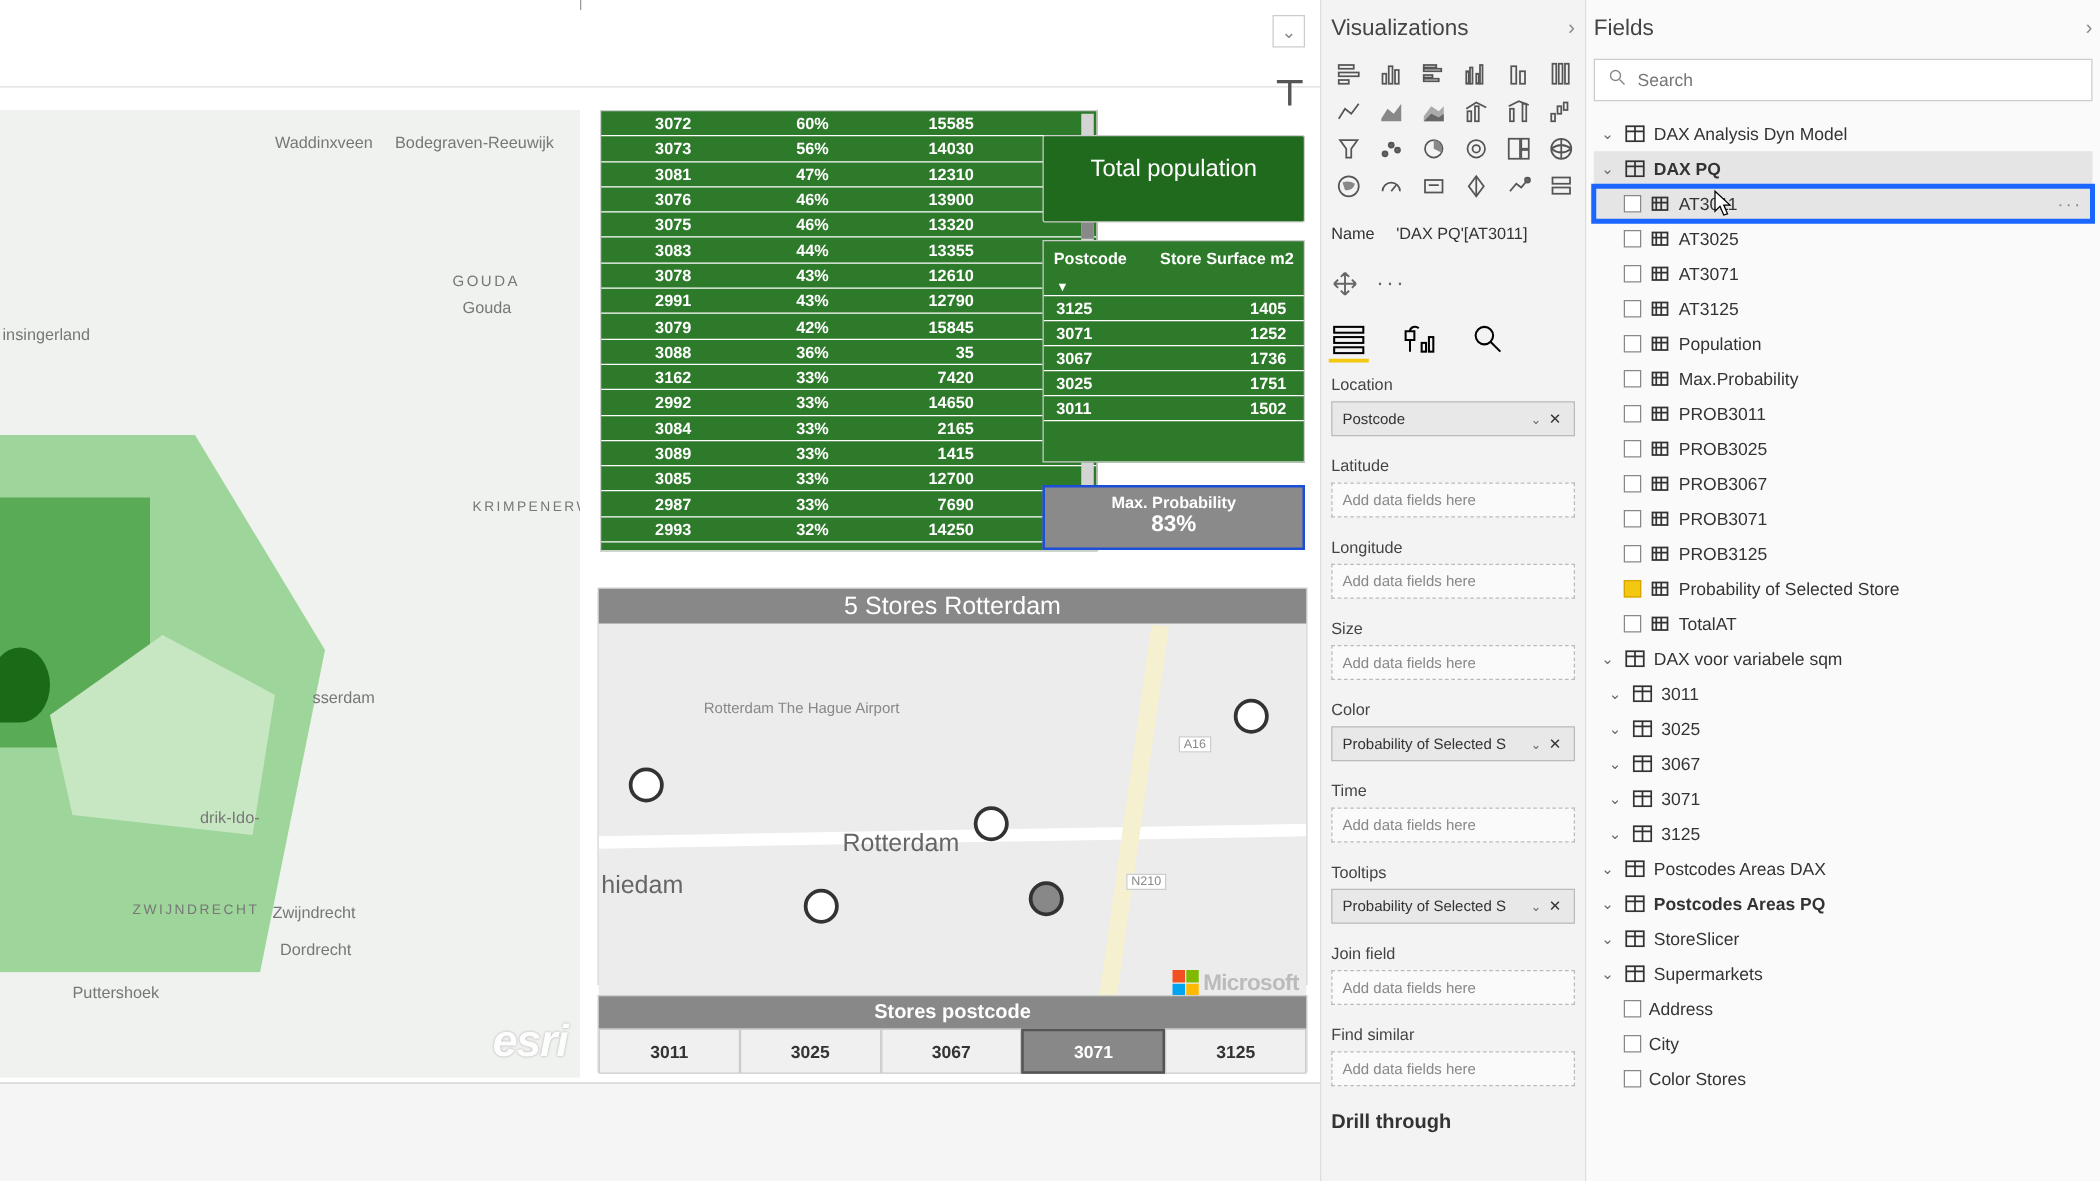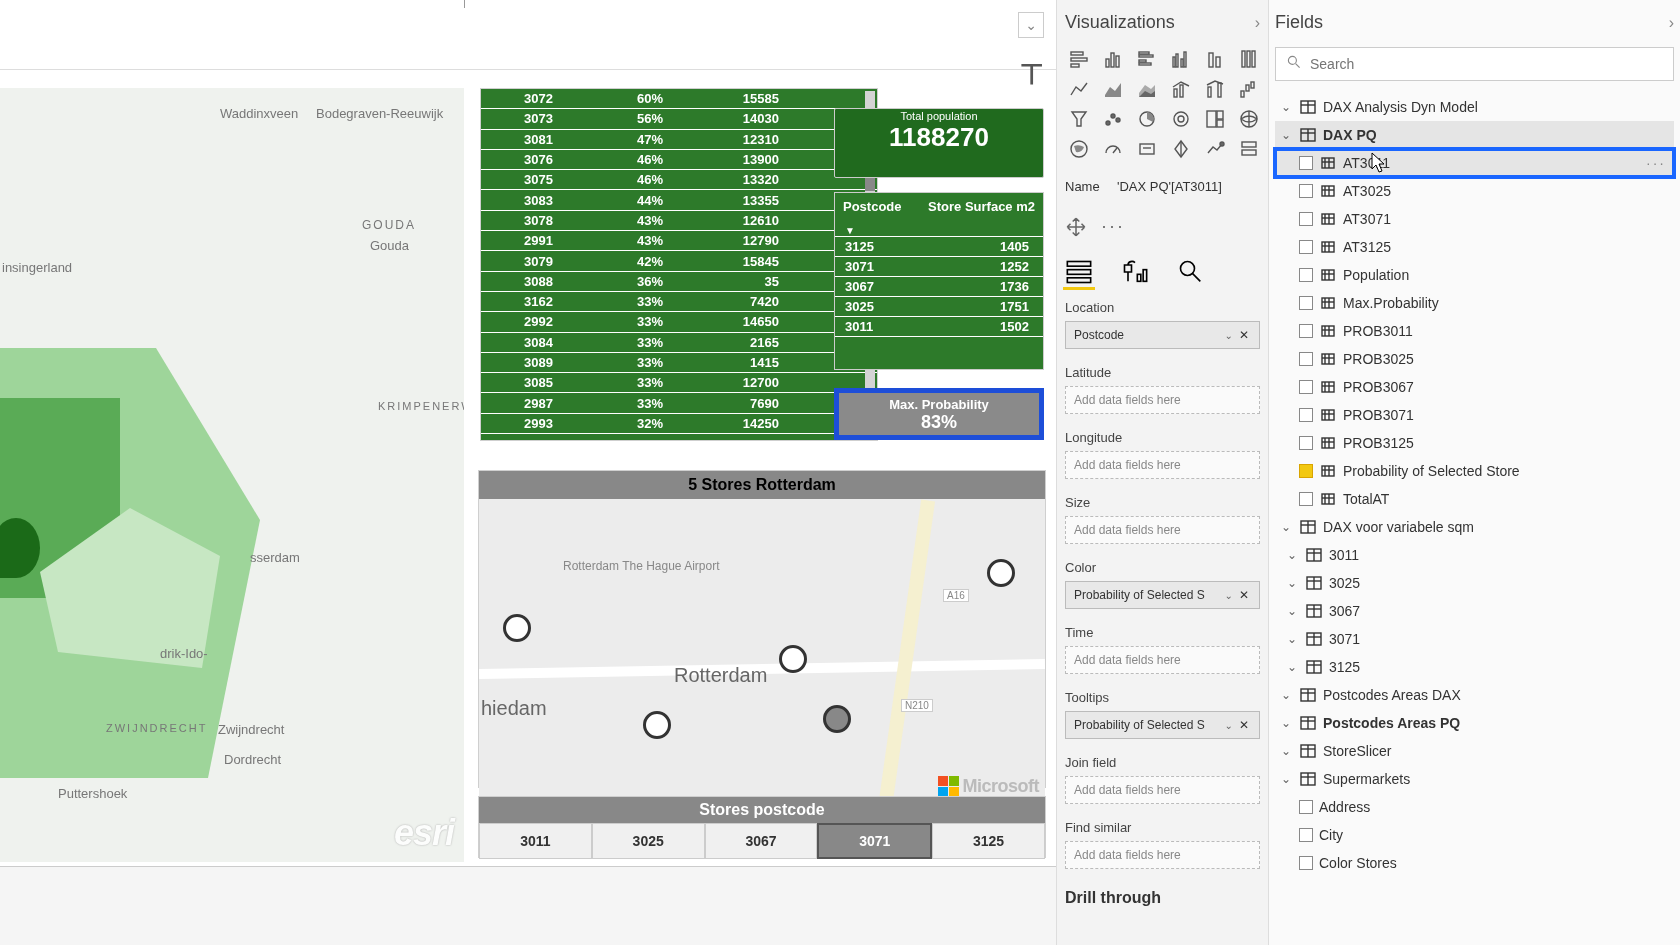--- a/index.html
+++ b/index.html
@@ -21,41 +21,41 @@
 .green-table { position: absolute; left: 480px; top: 88px; width: 398px; height: 353px; border: 1px solid #cfcfcf; background: #2d7a2a; }
 .green-table .thumb { position: absolute; right: 2px; top: 2px; width: 10px; height: 340px; background: #d4d4d4; }
 .green-table .thumb::after { content: ""; position: absolute; top: 50px; left: 0; width: 10px; height: 50px; background: #888; }
 .gt-row { display: flex; height: 20.3px; border-bottom: 1px solid #fff; font-size: 13px; color: #fff; font-weight: 600; align-items: center; }
 .gt-row span:nth-child(1){ width: 90px; text-align: right; padding-right: 18px; }
 .gt-row span:nth-child(2){ width: 110px; text-align: right; padding-right: 18px; }
 .gt-row span:nth-child(3){ width: 110px; text-align: right; padding-right: 12px; }
 
 
 .card { position: absolute; left: 834px; top: 108px; width: 210px; height: 70px; background: #206a1e; color: #fff; text-align: center; border: 1px solid #ccc; border-radius: 2px; }
-.card .lbl { font-size: 11px; padding-top: 1px; }
+.card .lbl { font-size: 19px; padding-top: 16px; }
 .card .val { font-size: 26px; font-weight: 600; }
 
 
 .pst { position: absolute; left: 834px; top: 192px; width: 210px; height: 178px; background: #2d7a2a; border: 1px solid #ccc; }
 .pst .hdr { display: flex; height: 44px; font-size: 13px; color: #fff; font-weight: 600; border-bottom: 1px solid #fff; }
 .pst .hdr div:nth-child(1){ width: 85px; padding: 6px 4px 0 8px; }
 .pst .hdr div:nth-child(2){ flex: 1; text-align: right; padding: 6px 8px 0 0; }
 .pst .sort-ind { position: absolute; left: 10px; top: 32px; color: #fff; font-size: 10px; }
 .pst .row { display: flex; height: 20px; border-bottom: 1px solid #fff; font-size: 13px; color: #fff; font-weight: 600; align-items: center; }
 .pst .row span:nth-child(1){ width: 85px; padding-left: 10px; }
 .pst .row span:nth-child(2){ flex:1; text-align: right; padding-right: 14px; }
 
 
-.maxp { position: absolute; left: 834px; top: 388px; width: 210px; height: 52px; background: #8a8a8a; color: #fff; text-align: center; border: 5px solid #1d4ed8; }
+.maxp { position: absolute; left: 834px; top: 388px; width: 210px; height: 52px; background: #8a8a8a; color: #fff; text-align: center; border: 2px solid #1d4ed8; }
 .maxp .lbl { font-size: 13px; padding-top: 4px; font-weight: 600; }
 .maxp .val { font-size: 18px; font-weight: 700; }
 
 
 .rmap-wrap { position: absolute; left: 478px; top: 470px; width: 568px; height: 318px; border: 1px solid #cfcfcf; background: #fff; }
-.rmap-title { height: 28px; background: #888; color: #000000; text-align: center; font-size: 16px; font-weight: 700; line-height: 28px; }
+.rmap-title { height: 28px; background: #888; color: #ffffff; text-align: center; font-size: 20px; font-weight: 400; line-height: 28px; }
 .rmap { position: relative; width: 100%; height: 318px; background: #ececec; overflow: hidden; }
 .rmap .road { position: absolute; background: #fff; }
 .rmap .lab { position: absolute; font-size: 12px; color: #888; }
 .rmap .city { position: absolute; font-size: 20px; color: #666; font-weight: 500; }
 .rmap .marker { position: absolute; width: 28px; height: 28px; border: 3px solid #333; border-radius: 50%; background: #fff; }
 .rmap .marker.sel { background: #888; }
 .rmap .attrib { position: absolute; right: 6px; bottom: 4px; font-size: 11px; color: #666; }
 .rmap .attrib .link { text-decoration: underline; }
 .ms-logo { position: absolute; right: 6px; bottom: 20px; display: flex; align-items: center; gap: 4px; }
 .ms-logo .sq { display: grid; grid-template: 10px 10px / 10px 10px; gap: 1px; }
@@ -232,21 +232,20 @@
           <span>2993</span>
           <span>32%</span>
           <span>14250</span>
         </div>
       </div>
     <div class="thumb"></div>
   </div>
 
   <div class="card">
     <div class="lbl">Total population</div>
-    <div class="val">1188270</div>
   </div>
 
   <div class="pst">
     <div class="hdr">
       <div>Postcode</div>
       <div>Store Surface m2</div>
     </div>
     <div class="sort-ind">▼</div>
     <div id="pst-rows">
         <div class="row">

